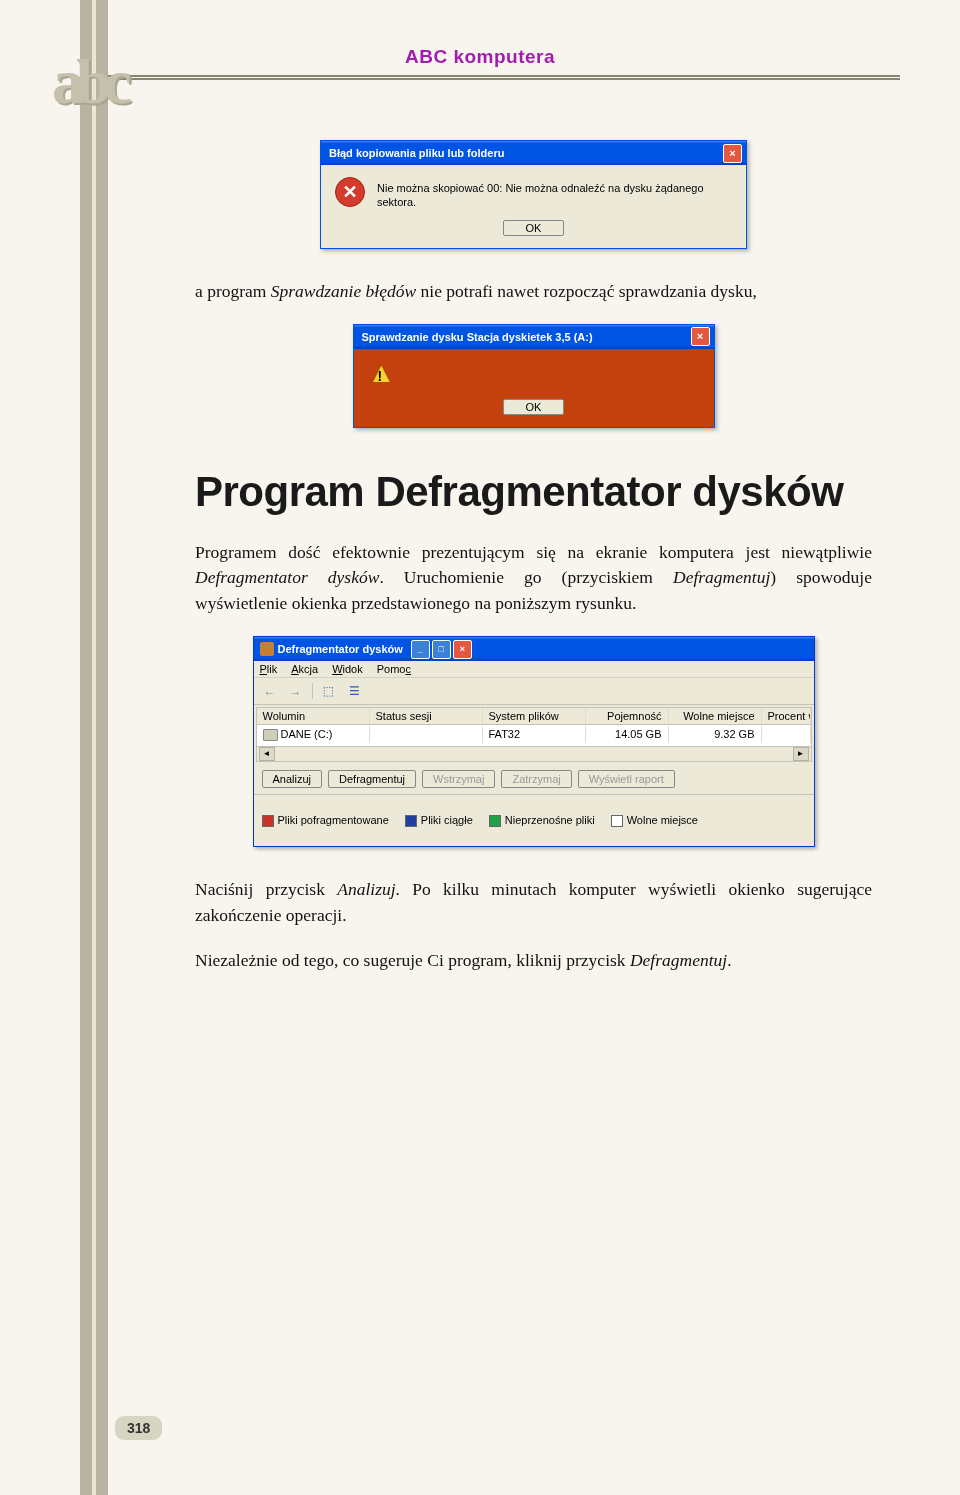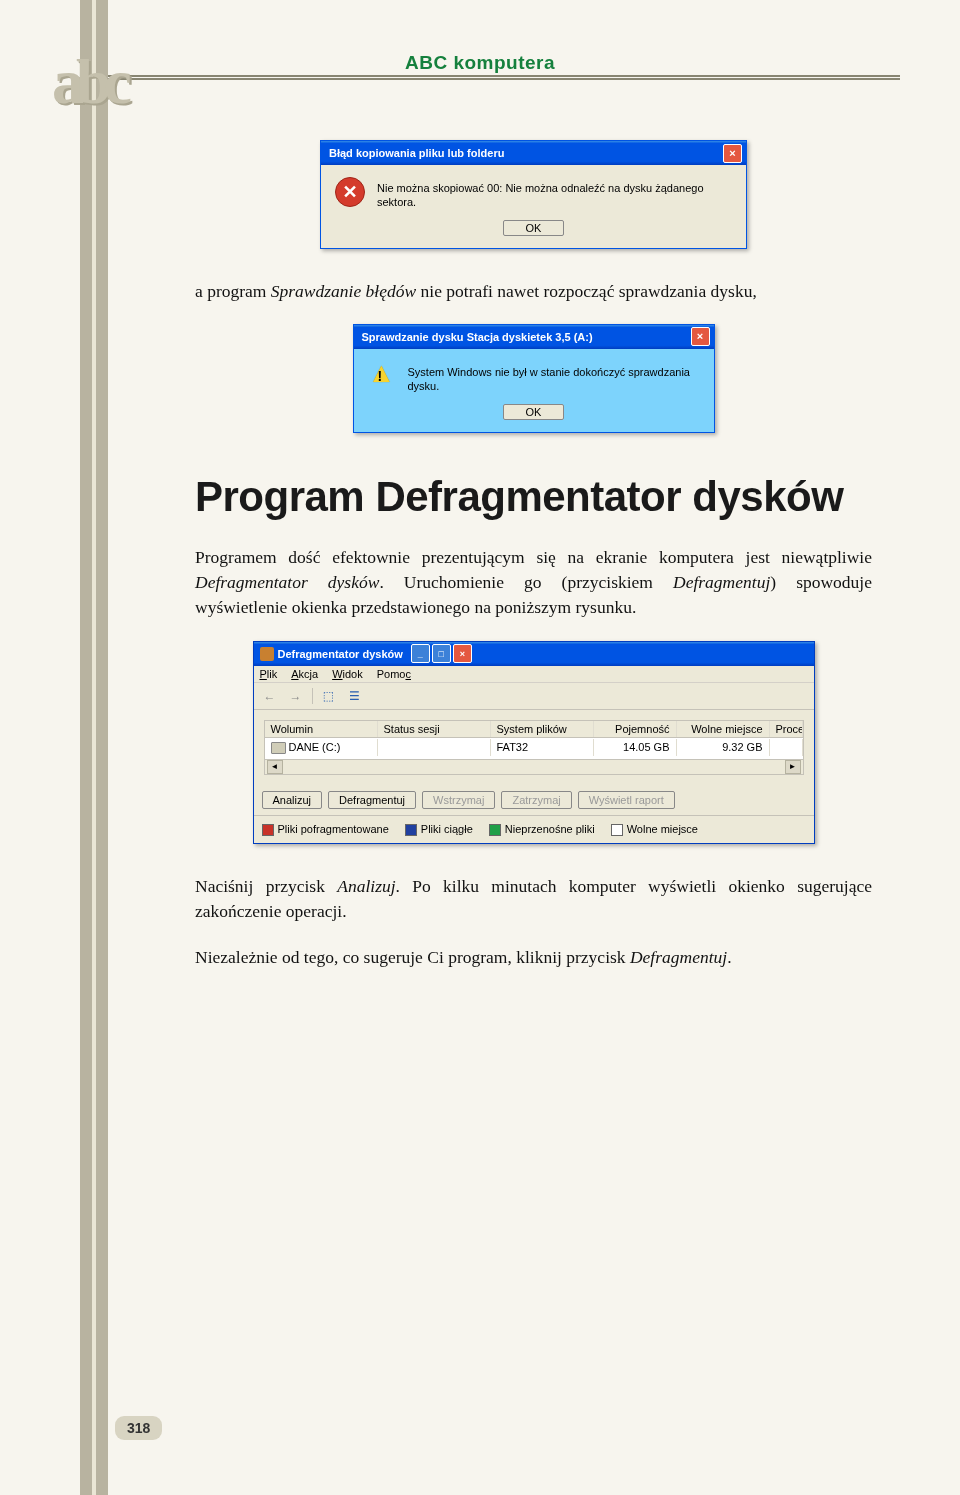--- a/index.html
+++ b/index.html
@@ -36,29 +36,29 @@
   .header {
     position: absolute;
     top: 75px;
     left: 108px;
     right: 60px;
     height: 5px;
     background: linear-gradient(#888572 0%, #888572 40%, transparent 40%, transparent 60%, #888572 60%, #888572 100%);
   }
   .header-title {
     position: absolute;
-    top: 52px;
+    top: 46px;
     left: 50%;
     transform: translateX(-50%);
     background: #f7f5ee;
     padding: 0 12px;
     font-family: 'Arial Narrow', Arial, sans-serif;
     font-weight: bold;
     font-size: 19px;
-    color: #15803d;
+    color: #a21caf;
     letter-spacing: 0.5px;
   }
   .abc-logo {
     position: absolute;
     left: 52px;
     top: 45px;
     font-family: 'Georgia', serif;
     font-size: 64px;
     font-weight: bold;
     color: #c5c0ac;
@@ -168,21 +168,21 @@
     text-align: justify;
     margin: 0 0 20px;
   }
   .body-text em { font-style: italic; }
   
   
   .dialog2 {
     position: relative;
     margin: 0 auto 30px;
     width: 360px;
-    background: #7dd3fc;
+    background: #c2410c;
     border: 1px solid #0054e3;
     box-shadow: 2px 2px 4px rgba(0,0,0,0.3);
     font-family: Tahoma, Arial, sans-serif;
     font-size: 11px;
   }
   
   .section-heading {
     font-family: 'Arial Narrow', Arial, sans-serif;
     font-size: 42px;
     font-weight: bold;
@@ -255,21 +255,21 @@
     display: flex;
     align-items: center;
     justify-content: center;
     font-size: 12px;
     color: #888;
   }
   .tb-sep { width: 1px; height: 16px; background: #c5c2b8; }
   .list-area {
     background: #fff;
     border: 1px solid #c5c2b8;
-    margin: 10px;
+    margin: 2px;
   }
   .list-header {
     display: flex;
     background: #ece9d8;
     border-bottom: 1px solid #c5c2b8;
     font-size: 11px;
   }
   .list-header > div, .list-row > div {
     padding: 2px 6px;
     border-right: 1px solid #e0ddd0;
@@ -290,21 +290,21 @@
   .est-bar { height: 20px; background: #fff; border: 1px solid #999; margin: 2px 0 8px; }
   .defrag-buttons { padding: 6px 8px; display: flex; gap: 6px; }
   .defrag-btn {
     padding: 2px 10px;
     font-size: 11px;
     background: #ece9d8;
     border: 1px solid #888;
     border-radius: 2px;
   }
   .defrag-btn.disabled { color: #999; }
-  .legend-row { padding: 7px 8px; display: flex; gap: 16px; font-size: 11px; border-top: 1px solid #c5c2b8; align-items: flex-start; }
+  .legend-row { padding: 19px 8px; display: flex; gap: 16px; font-size: 11px; border-top: 1px solid #c5c2b8; align-items: flex-start; }
   .legend-sw { width: 10px; height: 10px; display: inline-block; margin-right: 4px; border: 1px solid #666; vertical-align: middle; }
   
   .page-number {
     position: absolute;
     left: 115px;
     bottom: 55px;
     background: #d8d4c2;
     border-radius: 9px;
     padding: 4px 12px;
     font-family: Arial, sans-serif;
@@ -345,21 +345,20 @@
     </p>
 
     <div class="dialog2">
       <div class="titlebar-xp">
         <span>Sprawdzanie dysku Stacja dyskietek 3,5 (A:)</span>
         <span class="spacer"></span>
         <span class="close-btn">×</span>
       </div>
       <div class="dialog-body">
         <div class="warn-icon"></div>
-        <div class="dialog-text">System Windows nie był w stanie dokończyć sprawdzania dysku.</div>
       </div>
       <div class="dialog-buttons">
         <button class="ok-btn">OK</button>
       </div>
     </div>
 
 
     <div class="section-heading">Program Defragmentator dysków</div>
 
     <p class="body-text">

